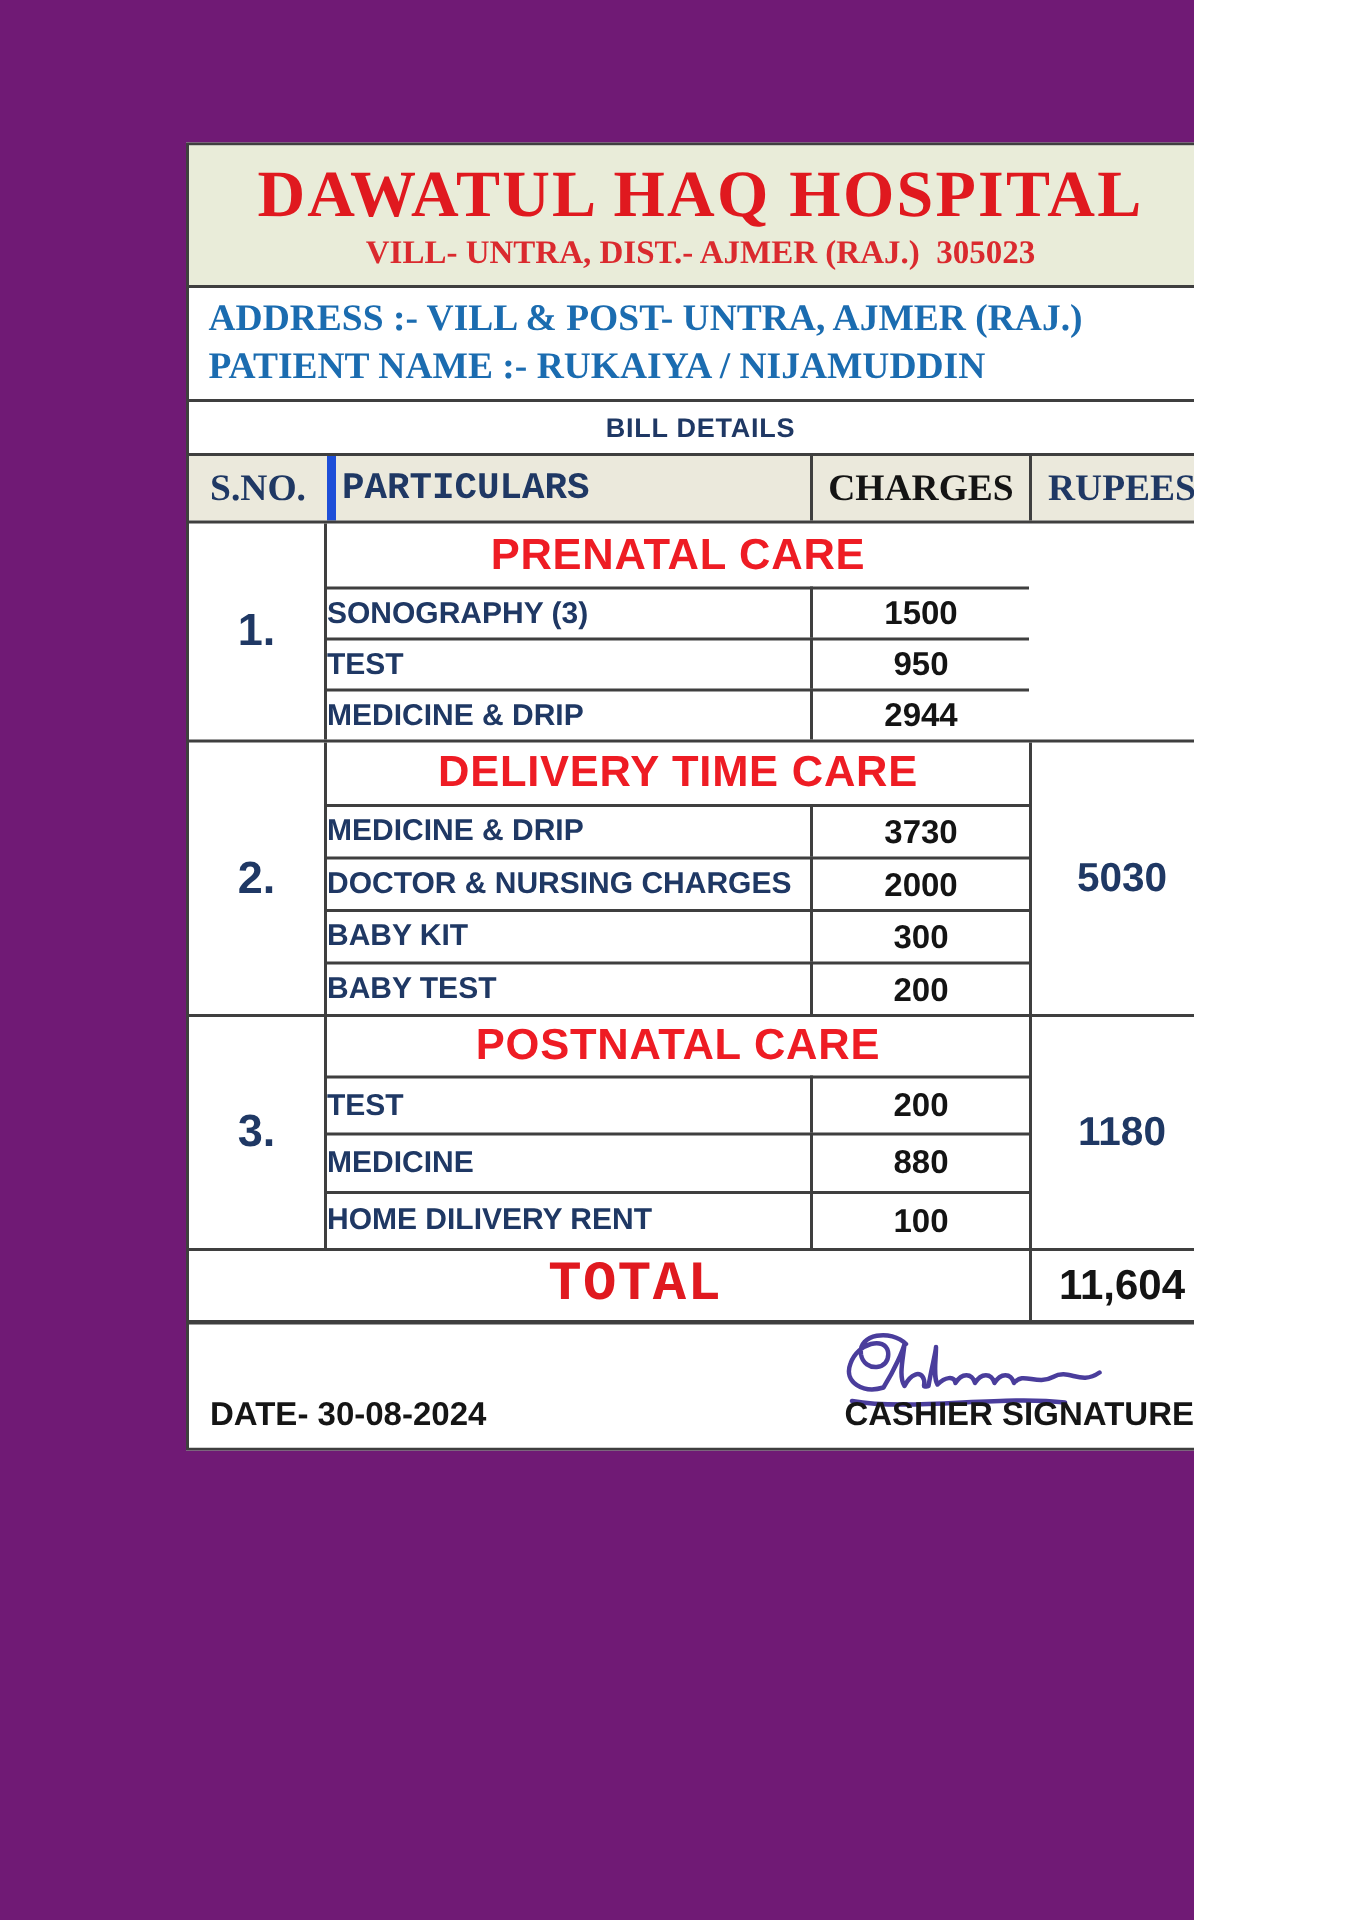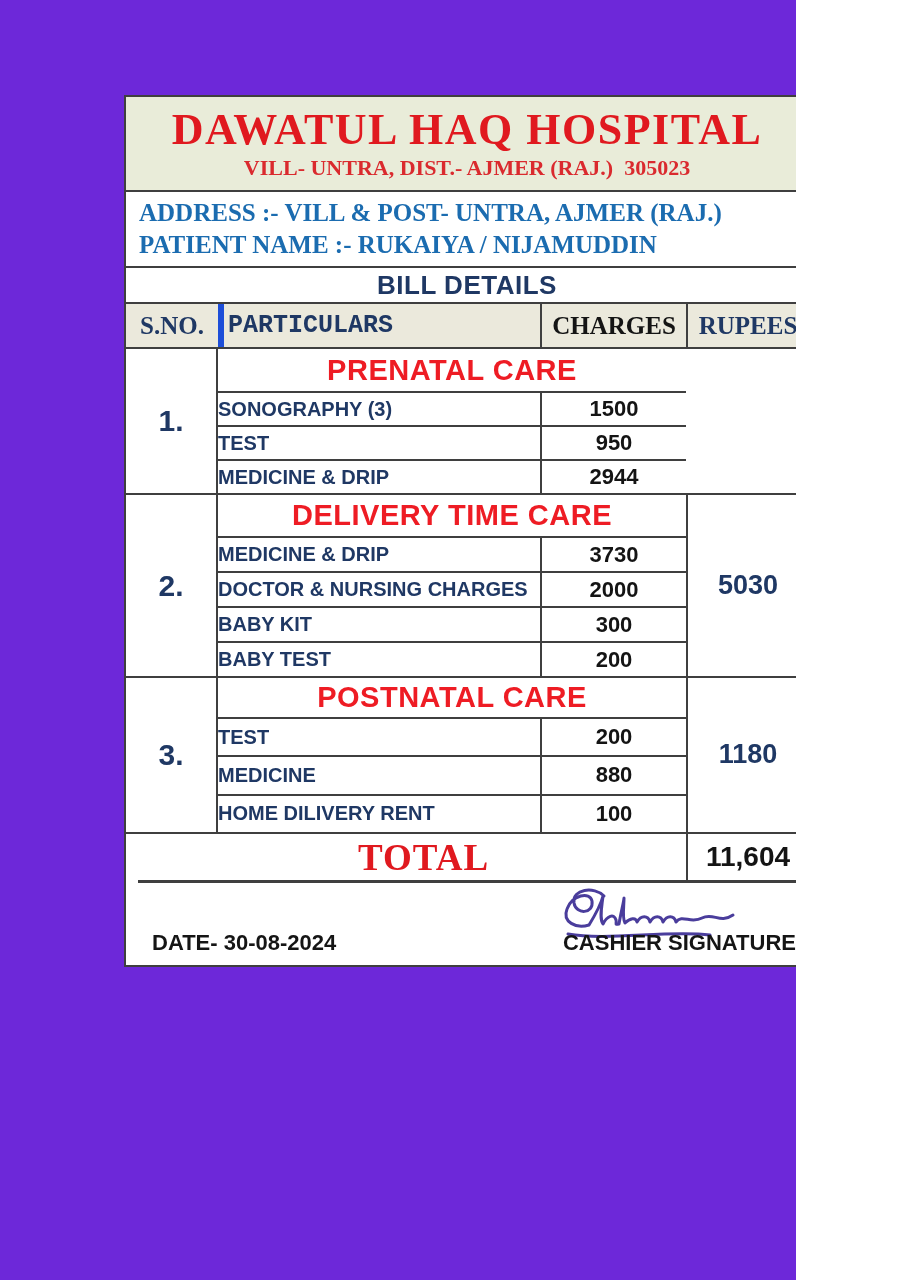--- a/index.html
+++ b/index.html
@@ -1,18 +1,18 @@
 <!DOCTYPE html>
 <html><head>
 <meta charset="utf-8">
 <style>
   * { margin:0; padding:0; box-sizing:border-box; }
   html,body { background:#ffffff; }
   .page {
-    position:relative; width:796px; height:1280px; background:#6d28d9;
+    position:relative; width:796px; height:1280px; background:#701a75;
     font-family:"Liberation Sans", sans-serif; overflow:hidden;
   }
   .bill {
     position:absolute; left:124px; top:95px; width:686px; height:872px;
     border:2px solid #3f3f3f; background:#ffffff;
     display:flex; flex-direction:column;
   }
   
   .hospital-header {
     height:93px; background:#e9ecd9;
@@ -32,21 +32,21 @@
     display:flex; flex-direction:column; justify-content:center; padding-left:13px; gap:3px;
   }
   .patient-line {
     color:#1b6cb0; font-family:"Liberation Serif", serif; font-weight:700; font-size:25px; line-height:1.15;
   }
   
   .bill-details-row {
     height:36px; border-top:2px solid #3f3f3f;
     display:flex; align-items:center; justify-content:center;
   }
-  .bill-details-title { color:#1f3864; font-weight:700; font-size:26px; letter-spacing:0.5px; }
+  .bill-details-title { color:#1f3864; font-weight:700; font-size:18px; letter-spacing:0.5px; }
   
   .table-header {
     height:45px; border-top:2px solid #3f3f3f; background:#ebe9dc;
     display:grid; grid-template-columns:92px 322px 146px 1fr;
   }
   .th { display:flex; align-items:center; font-family:"Liberation Serif", serif; font-weight:700; font-size:25px; }
   .th-sno { justify-content:center; color:#1f3864; }
   .th-particulars { padding-left:4px; color:#1f3864; border-left:6px solid #1d4ed8;font-family:Liberation Mono, monospace; }
   .th-charges { justify-content:center; color:#141414; border-left:2px solid #3f3f3f; }
   .th-rupees { justify-content:center; color:#1f3864; border-left:2px solid #3f3f3f; }
@@ -83,29 +83,29 @@
     display:flex; align-items:center; justify-content:center;
     color:#1f3864; font-weight:700; font-size:27px;
   }
   
   .total-row {
     height:48px; border-top:2px solid #3f3f3f;
     display:grid; grid-template-columns:560px 1fr;
   }
   .total-label {
     display:flex; align-items:center; justify-content:center;
-    color:#e0191f; font-family:Liberation Serif, serif; font-weight:700; font-size:37px; letter-spacing:1px;padding-left:35px;
+    color:#e0191f; font-family:Liberation Mono, monospace; font-weight:700; font-size:37px; letter-spacing:1px;padding-left:35px;
   }
   .total-value {
     border-left:2px solid #3f3f3f;
     display:flex; align-items:center; justify-content:center;
     color:#141414; font-weight:700; font-size:28px;
   }
   
-  .footer { flex:1; border-top:3px solid #3f3f3f; position:relative; background:#ffffff;margin-left:12px; }
+  .footer { flex:1; border-top:3px solid #3f3f3f; position:relative; background:#ffffff; }
   .footer-date { position:absolute; left:14px; bottom:9px; color:#151515; font-weight:700; font-size:22px; }
   .signature-label { position:absolute; right:12px; bottom:9px; color:#151515; font-weight:700; font-size:22px; }
   .signature-svg { position:absolute; right:26px; top:1px; }
 </style>
 </head>
 <body>
 
 <div class="page">
   <div class="bill">
 

